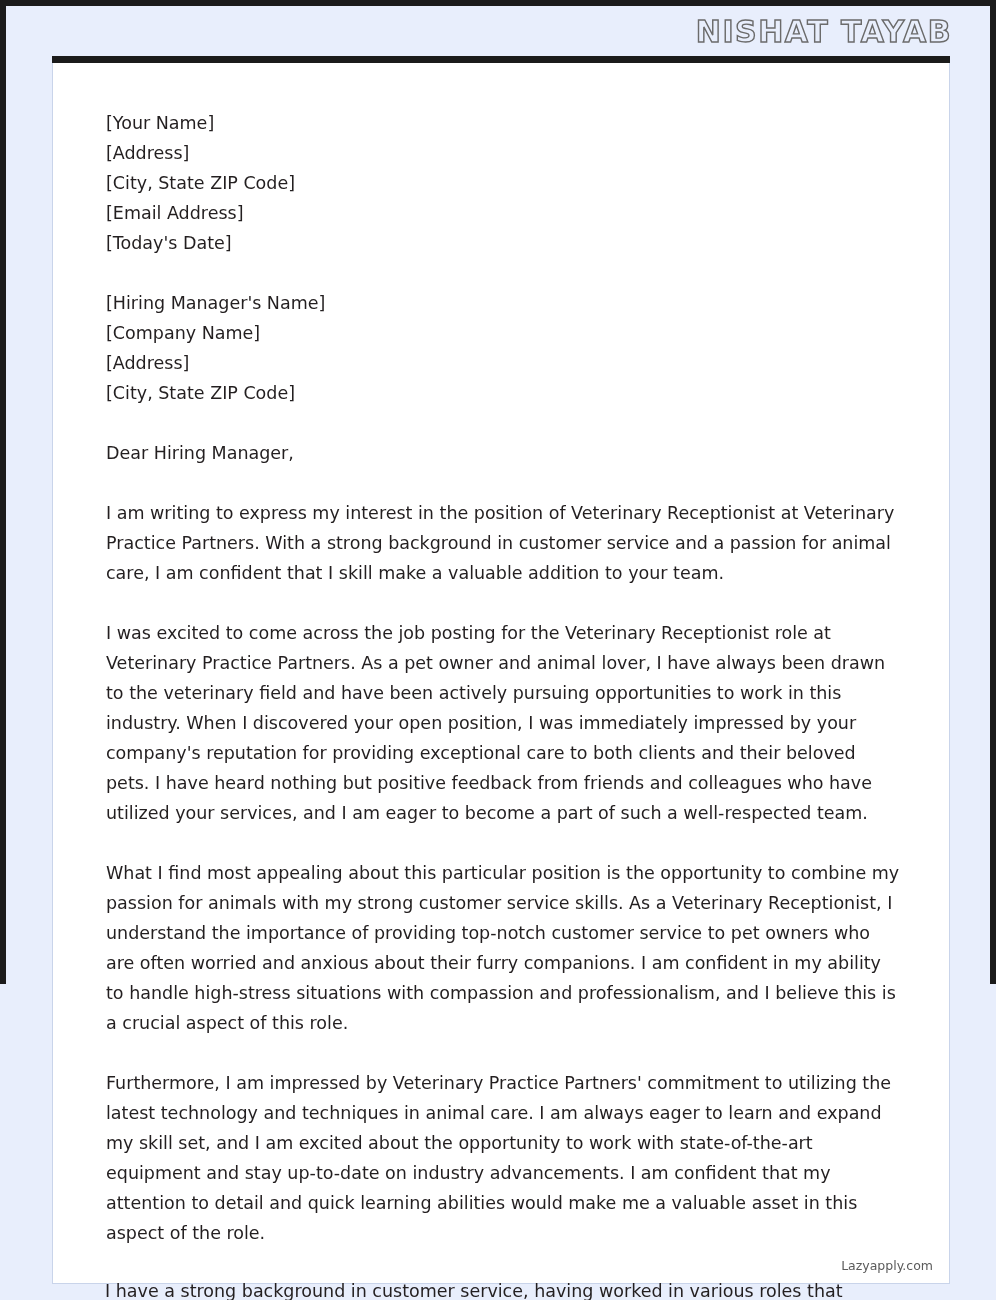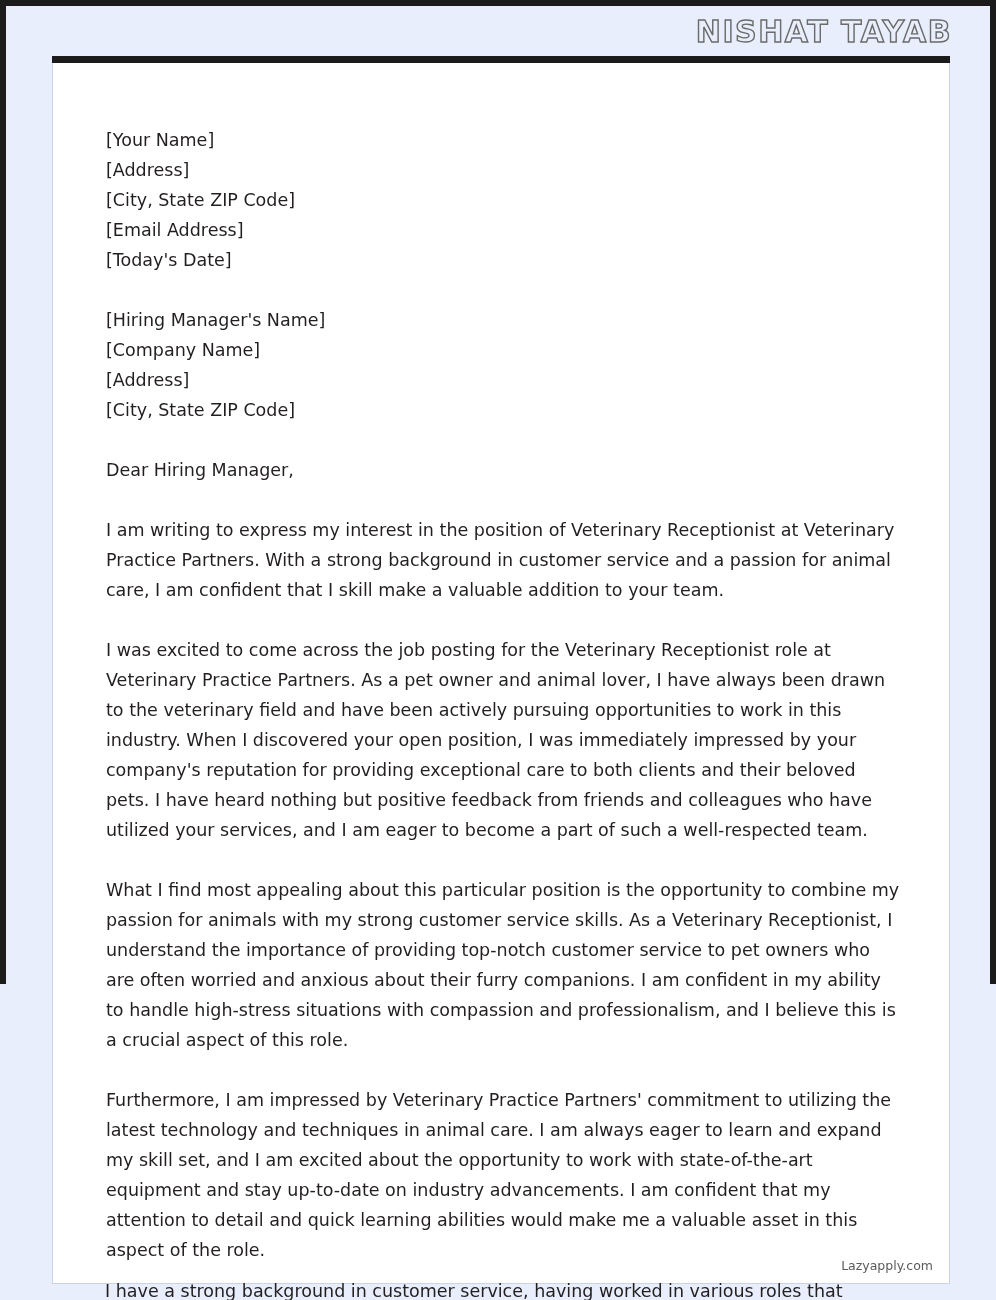--- a/index.html
+++ b/index.html
@@ -74,21 +74,21 @@
   .letter-body {
     position: absolute;
     left: 53px;
     top: 45px;
     width: 797px;
     font-size: 17.5px;
     line-height: 30px;
     color: #231f20;
   }
   .blk {
-    margin: 17px 0 30px 0;
+    margin: 0 0 30px 0;
     white-space: pre-line;
   }
   .para {
     margin: 12px 0 30px 0;
     text-align: left;
   }
   
   .overflow-line {
     position: absolute;
     left: 99px;

